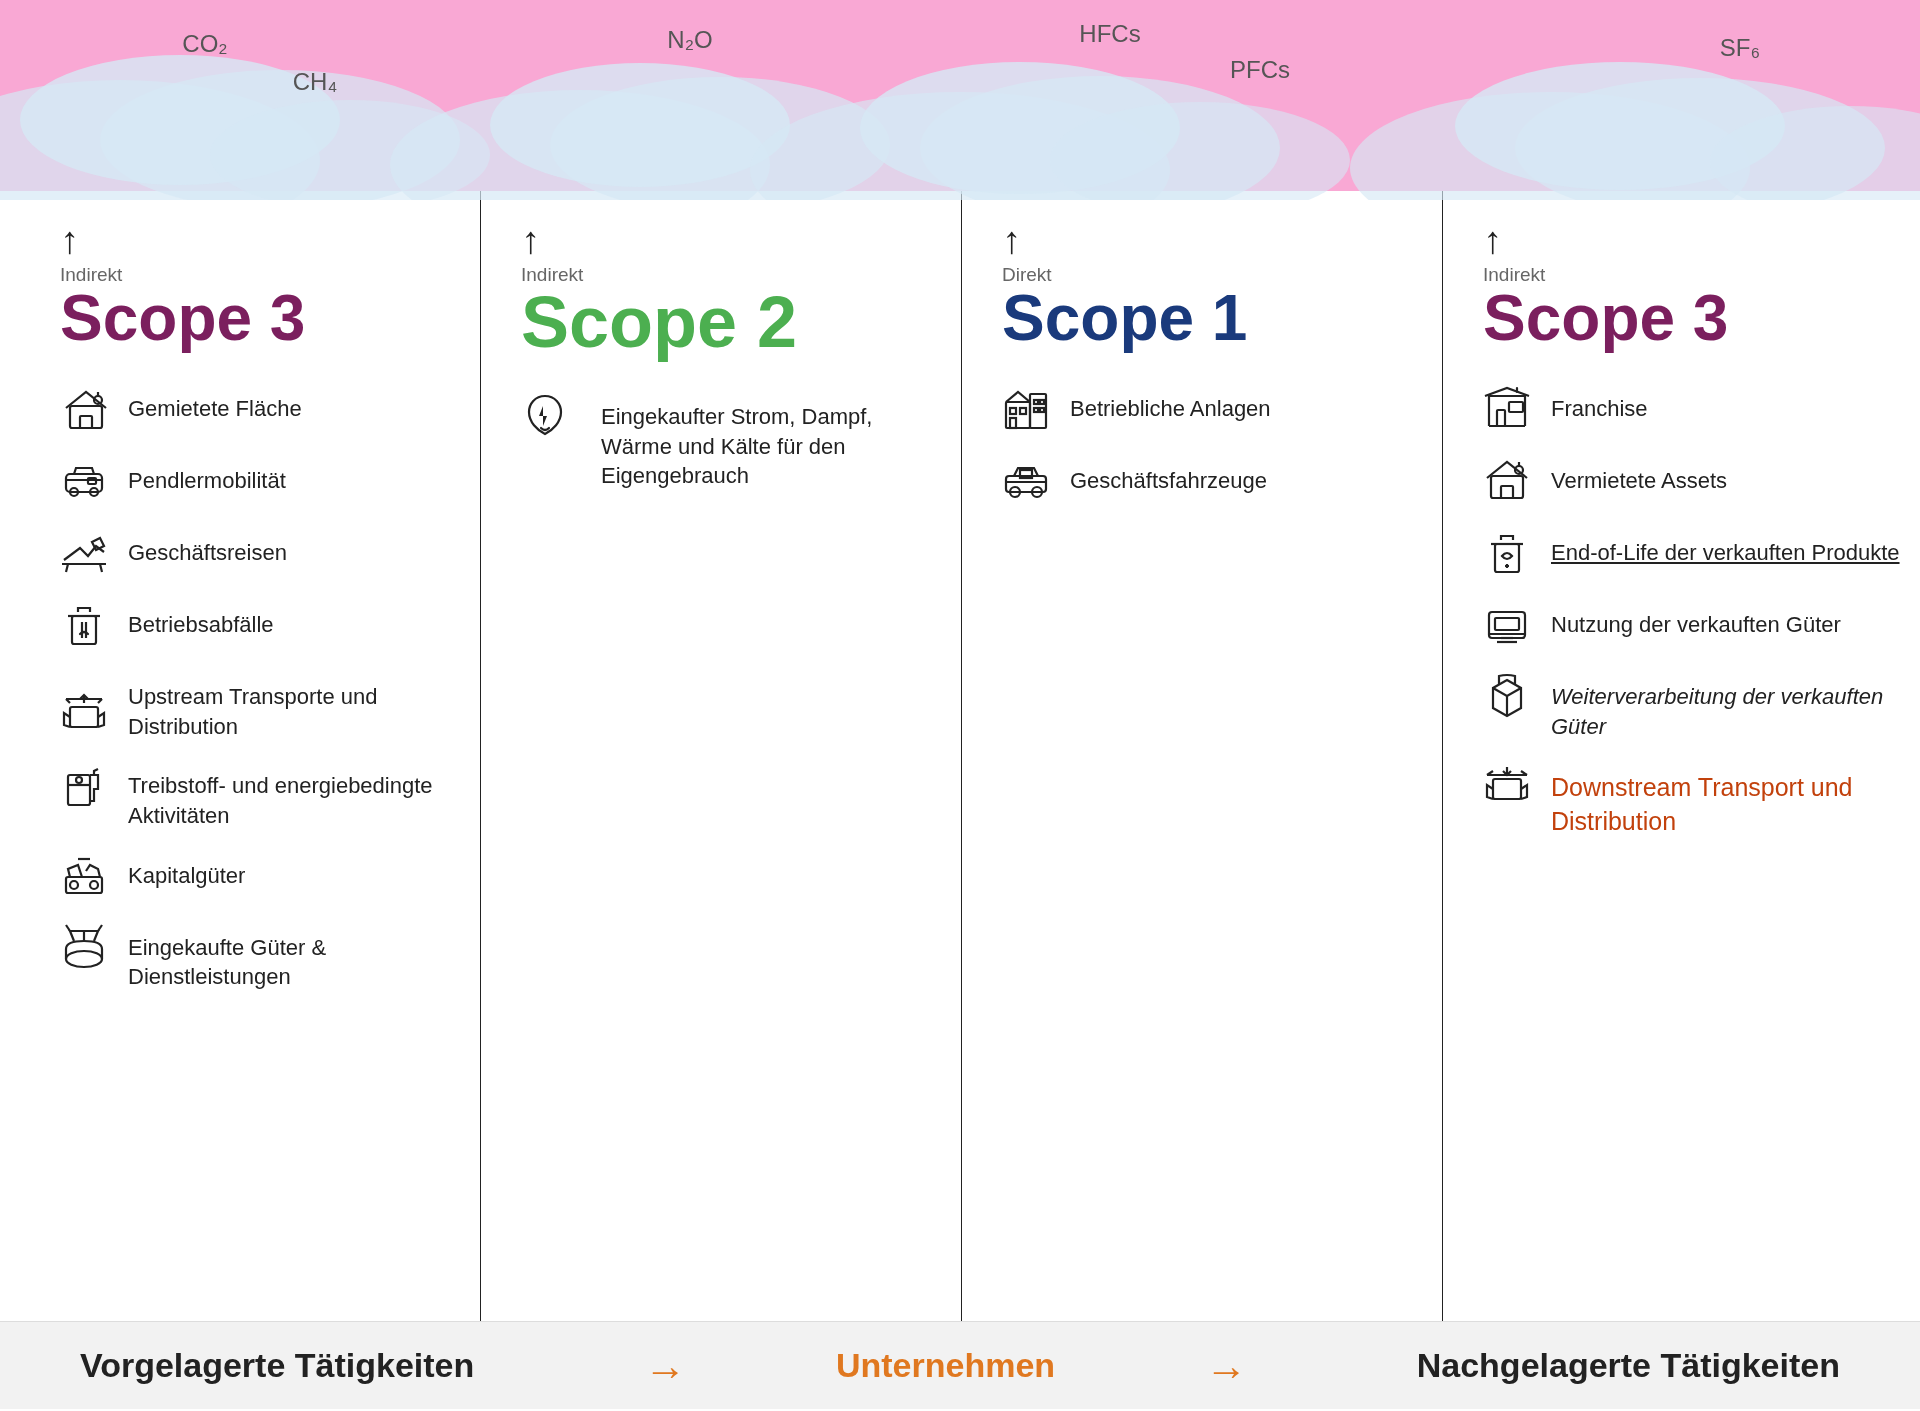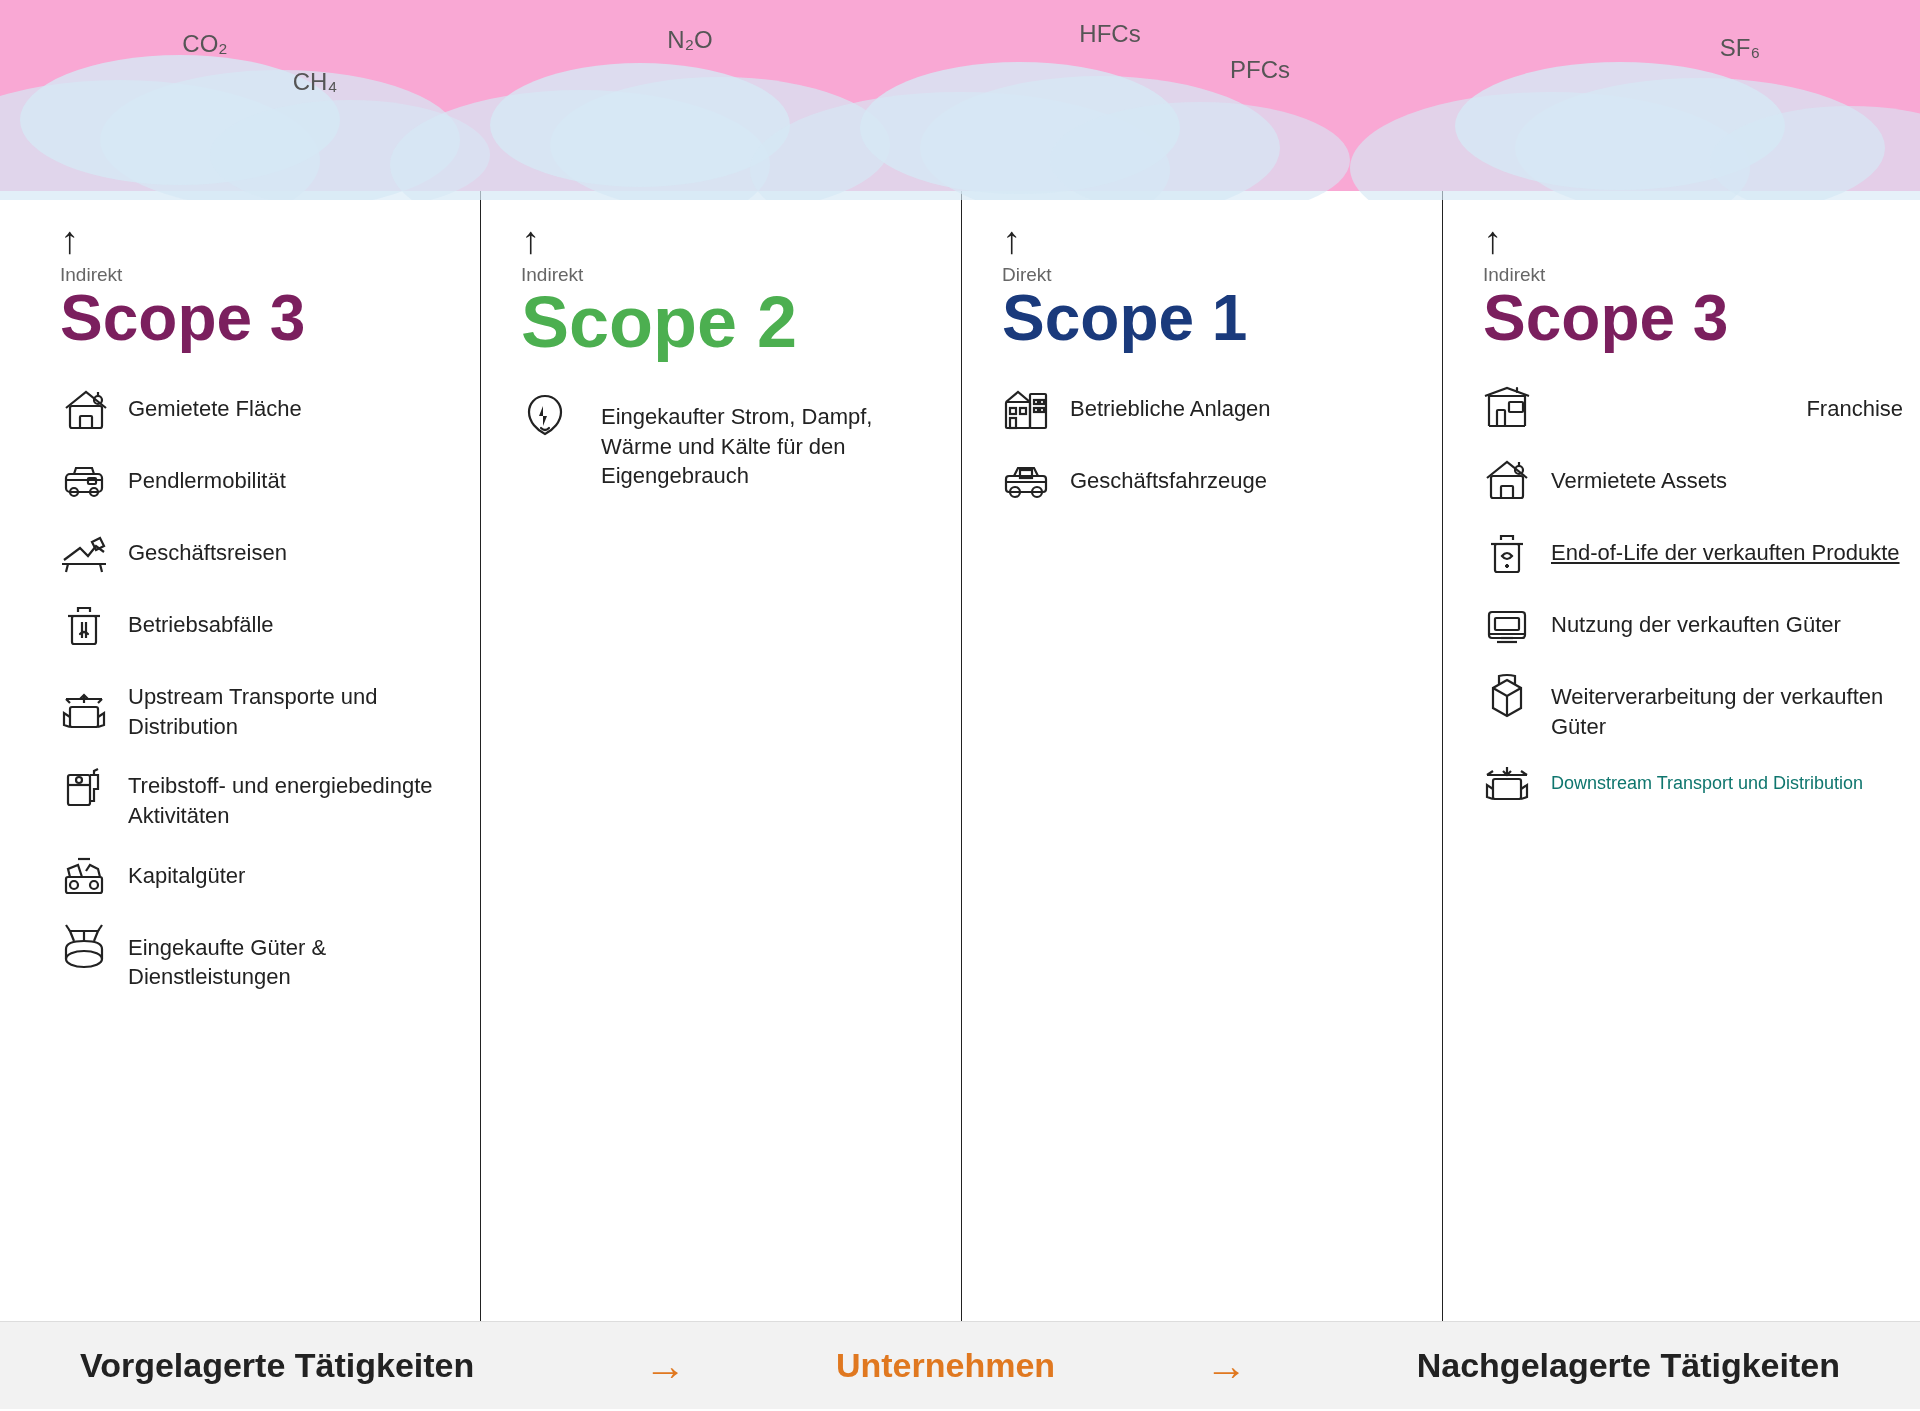--- a/index.html
+++ b/index.html
@@ -238,21 +238,21 @@
 
   <div style="background:#222;width:1px;"></div>
 
   <div style="display:flex;flex-direction:column;padding:28px 20px 28px 40px;">
     <div style="margin-bottom:24px;">
       <span style="font-size:38px;color:#222;display:block;margin-bottom:2px;">↑</span>
       <span style="font-size:19px;color:#666;display:block;">Indirekt</span>
       <span style="font-size:64px;font-weight:800;color:#7b1f5e;line-height:1;display:block;">Scope 3</span>
     </div>
 
-    <div style="display:flex;align-items:flex-start;gap:16px;padding:10px 0;justify-content:space-between;">
+    <div style="display:flex;align-items:flex-start;gap:16px;padding:10px 0;">
       <div style="width:52px;height:52px;flex-shrink:0;">
         <svg viewBox="0 0 48 48" width="48" height="48" fill="none" stroke="#222" stroke-width="2.2" xmlns="http://www.w3.org/2000/svg">
           <path d="M6 42 L6 12 L42 12 L42 42"></path>
           <path d="M2 12 L24 4 L46 12"></path>
           <rect x="14" y="26" width="8" height="16" rx="1"></rect>
           <rect x="26" y="18" width="14" height="10" rx="1"></rect>
           <path d="M6 42 L42 42"></path>
           <path d="M34 8 L34 4" stroke-linecap="round"></path>
         </svg>
       </div>
@@ -291,21 +291,21 @@
           <rect x="6" y="12" width="36" height="26" rx="3"></rect>
           <line x1="6" y1="34" x2="42" y2="34"></line>
           <line x1="18" y1="38" x2="30" y2="38"></line>
           <line x1="14" y1="42" x2="34" y2="42"></line>
           <rect x="12" y="18" width="24" height="12" rx="1"></rect>
         </svg>
       </div>
       <span style="font-size:22px;color:#222;line-height:1.35;padding-top:10px;">Nutzung der verkauften Güter</span>
     </div>
 
-    <div style="display:flex;align-items:flex-start;gap:16px;padding:10px 0;">
+    <div style="display:flex;align-items:flex-start;gap:16px;padding:10px 0;font-style:italic;">
       <div style="width:52px;height:52px;flex-shrink:0;">
         <svg viewBox="0 0 48 48" width="48" height="48" fill="none" stroke="#222" stroke-width="2.2" xmlns="http://www.w3.org/2000/svg">
           <path d="M24 8 L38 16 L38 36 L24 44 L10 36 L10 16 Z"></path>
           <path d="M10 16 L24 24 L38 16"></path>
           <path d="M24 24 L24 44"></path>
           <path d="M16 12 L16 4 Q24 2 32 4 L32 12"></path>
         </svg>
       </div>
       <span style="font-size:22px;color:#222;line-height:1.35;padding-top:10px;">Weiterverarbeitung der verkauften Güter</span>
     </div>
@@ -315,21 +315,21 @@
         <svg viewBox="0 0 48 48" width="48" height="48" fill="none" stroke="#222" stroke-width="2.2" xmlns="http://www.w3.org/2000/svg">
           <rect x="10" y="18" width="28" height="20" rx="2"></rect>
           <path d="M10 28 L4 24 L4 36 L10 38"></path>
           <path d="M38 28 L44 24 L44 36 L38 38"></path>
           <path d="M38 10 L44 14 M10 10 L4 14"></path>
           <path d="M4 14 L44 14"></path>
           <path d="M24 6 L24 14"></path>
           <path d="M20 10 L24 14 L28 10"></path>
         </svg>
       </div>
-      <span style="font-size:18px;color:#0f766e;line-height:1.35;padding-top:10px;">Downstream Transport und Distribution</span>
+      <span style="font-size:25px;color:#c2410c;line-height:1.35;padding-top:10px;">Downstream Transport und Distribution</span>
     </div>
   </div>
 
 </div>
 
 <div style="background:#f2f2f2;height:88px;display:flex;align-items:center;justify-content:space-between;padding:0 80px;border-top:1px solid #ddd;width:1920px;">
   <span style="font-size:34px;font-weight:800;color:#222;">Vorgelagerte Tätigkeiten</span>
   <span style="font-size:42px;color:#e07820;font-weight:400;margin-left:20px;">→</span>
   <span style="font-size:34px;font-weight:700;color:#e07820;">Unternehmen</span>
   <span style="font-size:42px;color:#e07820;font-weight:400;margin-right:20px;">→</span>

